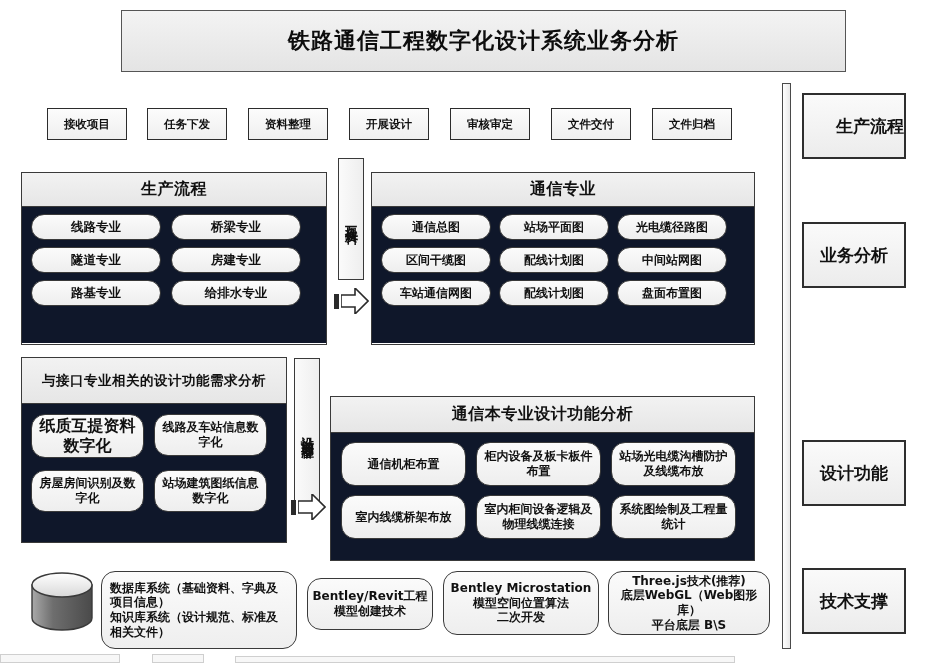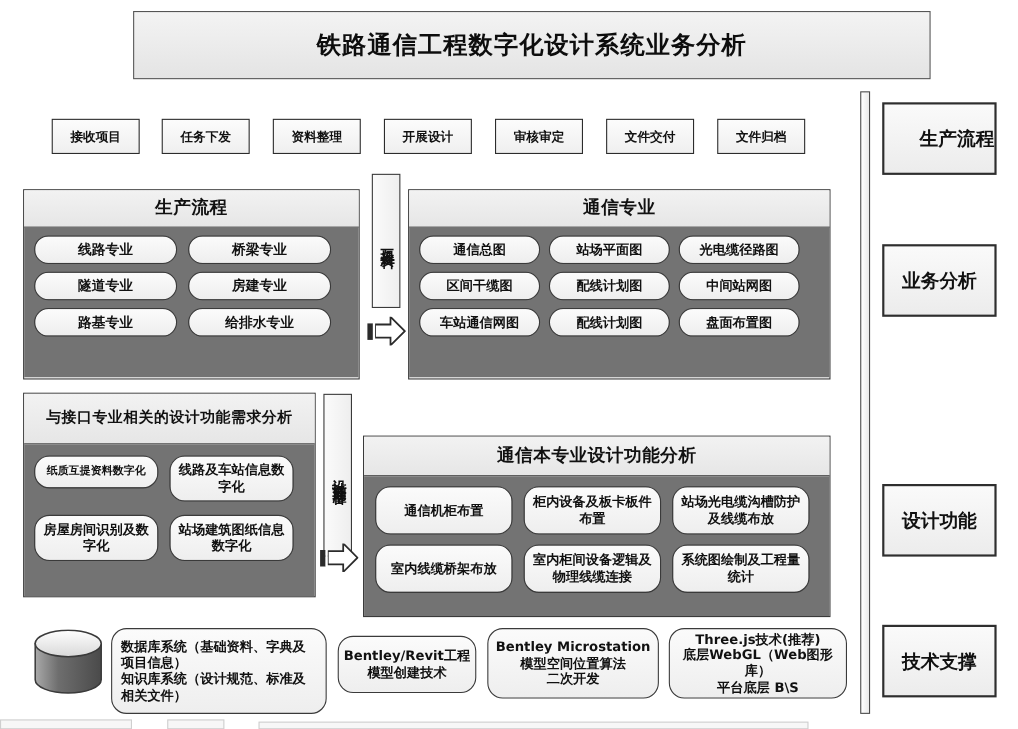--- a/index.html
+++ b/index.html
@@ -21,21 +21,21 @@
   .panel-head {
     border-bottom: 1.5px solid #3a3a3a;
     background: linear-gradient(#f2f2f2, #e6e6e6);
     display: flex; align-items: center; justify-content: center;
     font-weight: bold; color: #111;
     letter-spacing: .5px;
   }
   .panel-body {
     display: flex; flex-wrap: wrap;
     align-content: flex-start;
-    background: #737373;
+    background: #0f172a;
   }
 
   .pill {
     border: 1.3px solid #3a3a3a;
     border-radius: 14px;
     background: linear-gradient(#fbfbfb, #eeeeee);
     display: flex; align-items: center; justify-content: center;
     text-align: center;
     font-weight: bold;
     color: #111;
@@ -178,21 +178,21 @@
       <div class="pill" style="width:110px;height:26px;font-size:12px">中间站网图</div>
       <div class="pill" style="width:110px;height:26px;font-size:12px">车站通信网图</div>
       <div class="pill" style="width:110px;height:26px;font-size:12px">配线计划图</div>
       <div class="pill" style="width:110px;height:26px;font-size:12px">盘面布置图</div>
     </div>
   </div>
 
   <div class="panel" style="left:21px; top:357px; width:266px; height:186px;">
     <div class="panel-head" style="height:46px; font-size:13.5px; line-height:1.25; padding:0 8px; text-align:center;">与接口专业相关的设计功能需求分析</div>
     <div class="panel-body" style="height:138px; padding:10px 9px; gap:12px 10px;">
-      <div class="pill" style="width:113px;height:30px;font-size:10px">纸质互提资料数字化</div>
+      <div class="pill" style="width:113px;height:44px;font-size:16px">纸质互提资料数字化</div>
       <div class="pill" style="width:113px;height:42px;font-size:12px">线路及车站信息数字化</div>
       <div class="pill" style="width:113px;height:42px;font-size:12px">房屋房间识别及数字化</div>
       <div class="pill" style="width:113px;height:42px;font-size:12px">站场建筑图纸信息数字化</div>
     </div>
   </div>
 
   <div class="vstrip" style="left:294px; top:358px; width:26px; height:148px;">设计前期准备</div>
 
   <div class="arrow" style="left:291px; top:494px;">
     <div class="tail"></div>

